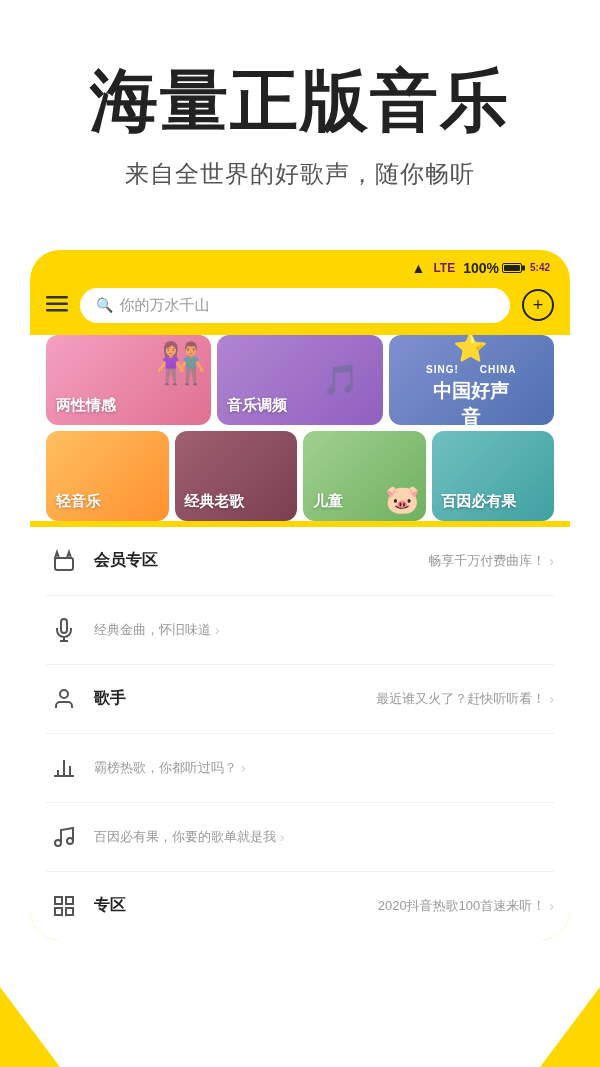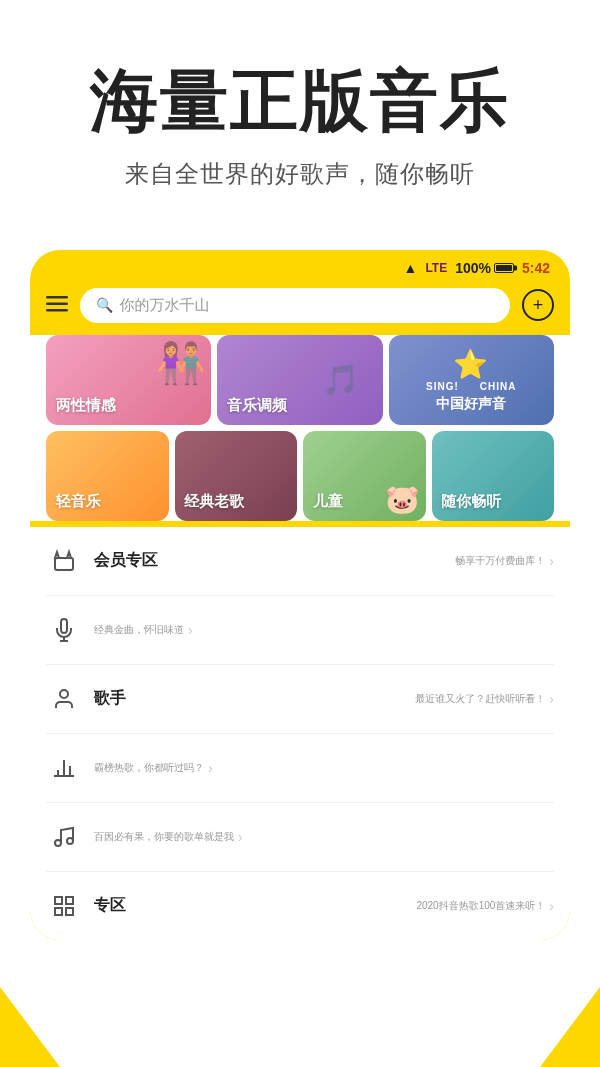--- a/index.html
+++ b/index.html
@@ -60,23 +60,23 @@
     }
     .battery-info {
       font-size: 14px;
       font-weight: 600;
       color: #222;
       display: flex;
       align-items: center;
       gap: 3px;
     }
     .time-display {
-      font-size: 14px;
+      font-size: 10px;
       font-weight: 600;
-      color: #c2410c;
+      color: #701a75;
     }
 
     
     .search-row {
       display: flex;
       align-items: center;
       padding: 6px 16px 12px;
       gap: 12px;
     }
     .menu-icon {
@@ -235,21 +235,21 @@
       width: 24px;
       height: 24px;
     }
     .menu-item-name {
       font-size: 16px;
       font-weight: 600;
       color: #222;
       flex: 1;
     }
     .menu-item-desc {
-      font-size: 10px;
+      font-size: 13px;
       color: #999;
       margin-right: 4px;
     }
     .menu-item-arrow {
       font-size: 14px;
       color: #ccc;
     }
 
     
     .yellow-triangle-left {
@@ -377,42 +377,42 @@
         <span class="cell-label">音乐调频</span>
       </div>
 
       <div class="grid-cell cell-haoying" style="grid-column: span 1;">
         <div class="china-voice-logo">
           <span style="font-size:28px;">⭐</span>
           <div class="china-voice-text">
             <span style="font-size:10px; letter-spacing:1px;">SING!</span>
             <span style="font-size:10px; letter-spacing:1px;">CHINA</span>
           </div>
-          <div class="china-voice-cn" style="font-size:14px; font-weight:900; color:#fff; margin-top:2px;">中国好声音</div>
+          <div class="china-voice-cn" style="font-size:19px; font-weight:900; color:#fff; margin-top:2px;">中国好声音</div>
         </div>
       </div>
     </div>
 
     <div class="grid-row grid-row-2">
 
       <div class="grid-cell cell-qingyinyue">
         <span class="cell-label">轻音乐</span>
       </div>
 
       <div class="grid-cell cell-jingdian">
         <span class="cell-label">经典老歌</span>
       </div>
 
       <div class="grid-cell cell-ertong">
         <span class="piggy-img">🐷</span>
         <span class="cell-label">儿童</span>
       </div>
 
       <div class="grid-cell cell-yousheng">
-        <span class="cell-label">随你畅听</span>
+        <span class="cell-label">百因必有果</span>
       </div>
     </div>
   </div>
 
   <div class="menu-list">
 
     <div class="menu-item">
       <div class="menu-item-icon">
         <svg viewBox="0 0 24 24" fill="none" stroke="#555" stroke-width="2">
           <path d="M5 3l2 6H3L5 3zM17 3l2 6h-4l2-6z"></path>

